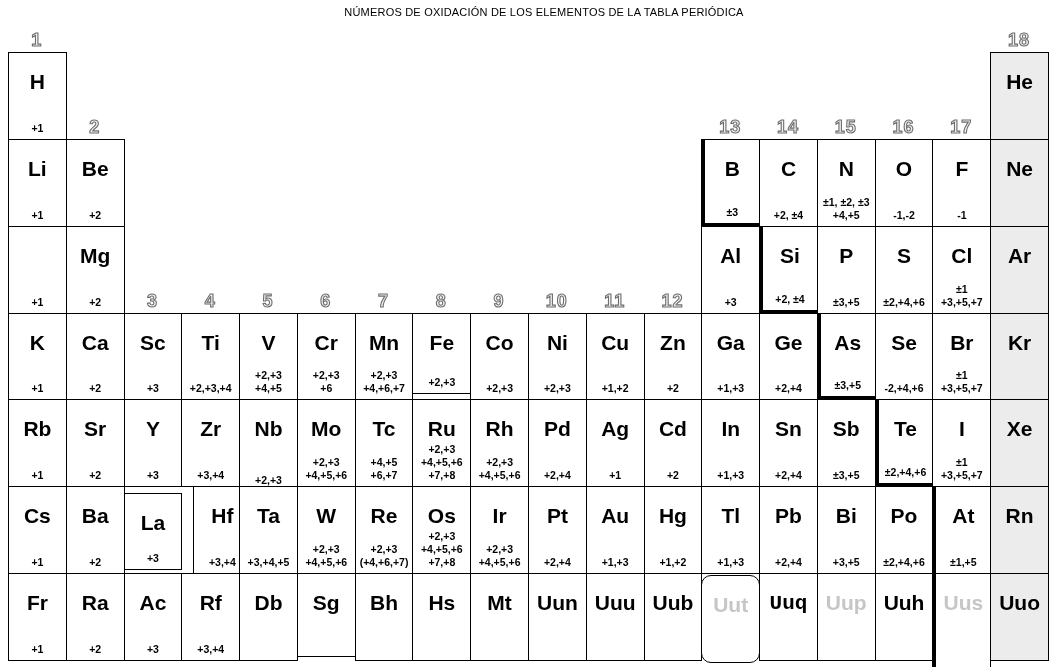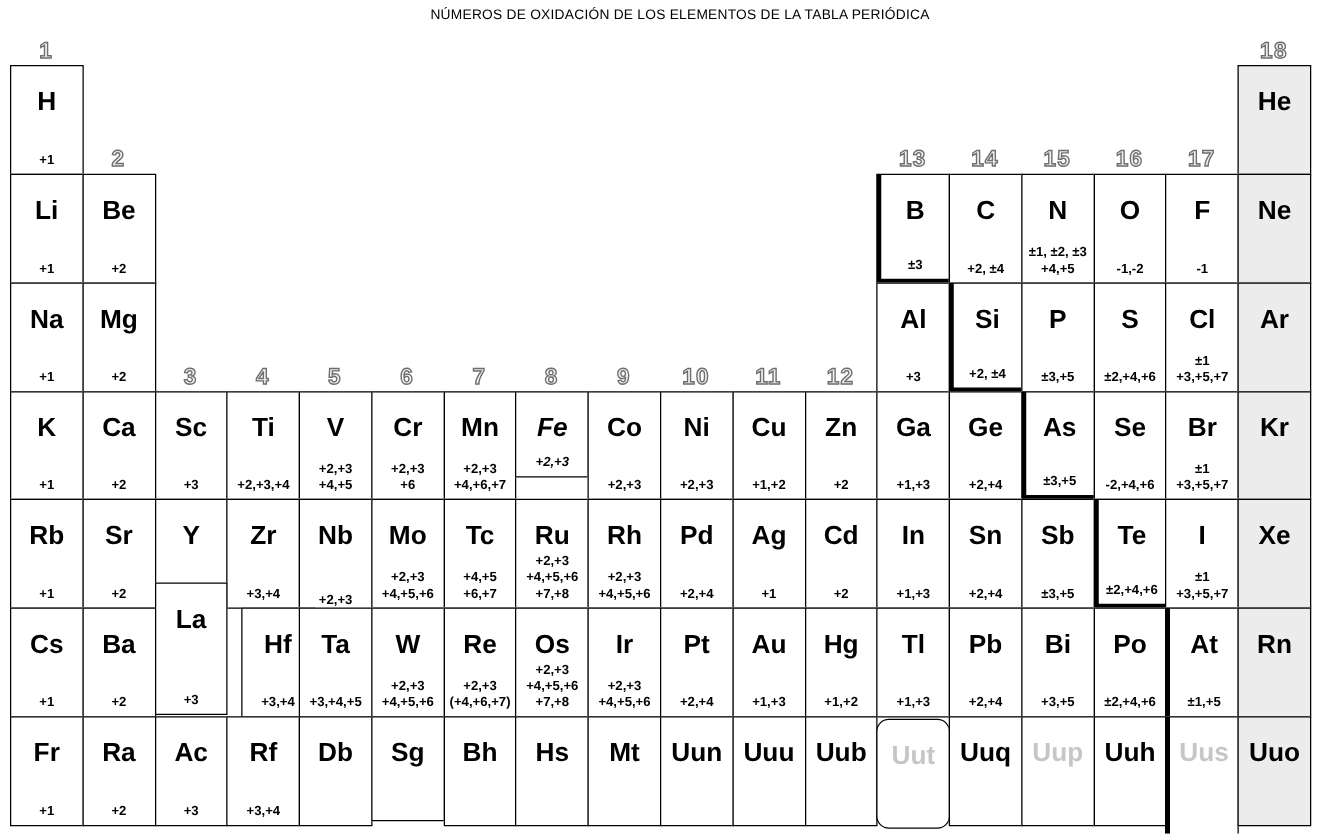--- a/index.html
+++ b/index.html
@@ -108,21 +108,20 @@
       <div class="cell" style="left: 932.444px; top: 138.857px; width: 58.7778px; height: 87.8571px;">
         <div class="sym">F</div>
         <div class="ox">
           <div>-1</div>
         </div>
       </div>
       <div class="cell noble" style="left: 990.222px; top: 138.857px; width: 58.7778px; height: 87.8571px;">
         <div class="sym">Ne</div>
       </div>
       <div class="cell" style="left: 8px; top: 225.714px; width: 58.7778px; height: 87.8571px;">
-        <div class="sym">Na</div>
         <div class="ox">
           <div>+1</div>
         </div>
       </div>
       <div class="cell" style="left: 65.7778px; top: 225.714px; width: 58.7778px; height: 87.8571px;">
         <div class="sym">Mg</div>
         <div class="ox">
           <div>+2</div>
         </div>
       </div>
@@ -198,21 +197,21 @@
           <div>+6</div>
         </div>
       </div>
       <div class="cell" style="left: 354.667px; top: 312.571px; width: 58.7778px; height: 87.8571px;">
         <div class="sym">Mn</div>
         <div class="ox">
           <div>+2,+3</div>
           <div>+4,+6,+7</div>
         </div>
       </div>
-      <div class="cell" style="left: 412.444px; top: 312.571px; width: 58.7778px; height: 69px; font-style: italic;">
+      <div class="cell" style="left: 412.444px; top: 312.571px; width: 58.7778px; height: 81px;">
         <div class="sym">Fe</div>
         <div class="ox">
           <div>+2,+3</div>
         </div>
       </div>
       <div class="cell" style="left: 470.222px; top: 312.571px; width: 58.7778px; height: 87.8571px;">
         <div class="sym">Co</div>
         <div class="ox">
           <div>+2,+3</div>
         </div>
@@ -386,21 +385,21 @@
         <div class="ox">
           <div>+1</div>
         </div>
       </div>
       <div class="cell" style="left: 65.7778px; top: 486.286px; width: 58.7778px; height: 87.8571px;">
         <div class="sym">Ba</div>
         <div class="ox">
           <div>+2</div>
         </div>
       </div>
-      <div class="cell" style="left: 123.556px; top: 466px; width: 58.7778px; height: 106px;">
+      <div class="cell" style="left: 123.556px; top: 493px; width: 58.7778px; height: 77px;">
         <div class="sym">La</div>
         <div class="ox">
           <div>+3</div>
         </div>
       </div>
       <div class="cell" style="left: 193px; top: 486.286px; width: 58.7778px; height: 87.8571px;">
         <div class="sym">Hf</div>
         <div class="ox">
           <div>+3,+4</div>
         </div>
@@ -535,21 +534,21 @@
       </div>
       <div class="cell" style="left: 585.778px; top: 573.143px; width: 58.7778px; height: 87.8571px;">
         <div class="sym">Uuu</div>
       </div>
       <div class="cell" style="left: 643.556px; top: 573.143px; width: 58.7778px; height: 87.8571px;">
         <div class="sym">Uub</div>
       </div>
       <div class="cell dim" style="left: 701.333px; top: 575px; width: 58.7778px; height: 87.8571px; border-radius: 10px;">
         <div class="sym">Uut</div>
       </div>
-      <div class="cell" style="left: 759.111px; top: 573.143px; width: 58.7778px; height: 87.8571px;">
+      <div class="cell" style="left: 759.111px; top: 573.143px; width: 58.7778px; height: 87.8571px; font-family: Liberation Mono, monospace;">
         <div class="sym">Uuq</div>
       </div>
       <div class="cell dim" style="left: 816.889px; top: 573.143px; width: 58.7778px; height: 87.8571px;">
         <div class="sym">Uup</div>
       </div>
       <div class="cell" style="left: 874.667px; top: 573.143px; width: 58.7778px; height: 87.8571px;">
         <div class="sym">Uuh</div>
       </div>
       <div class="cell dim thickL" style="left: 932.444px; top: 573.143px; width: 58.7778px; height: 111px;">
         <div class="sym">Uus</div>

